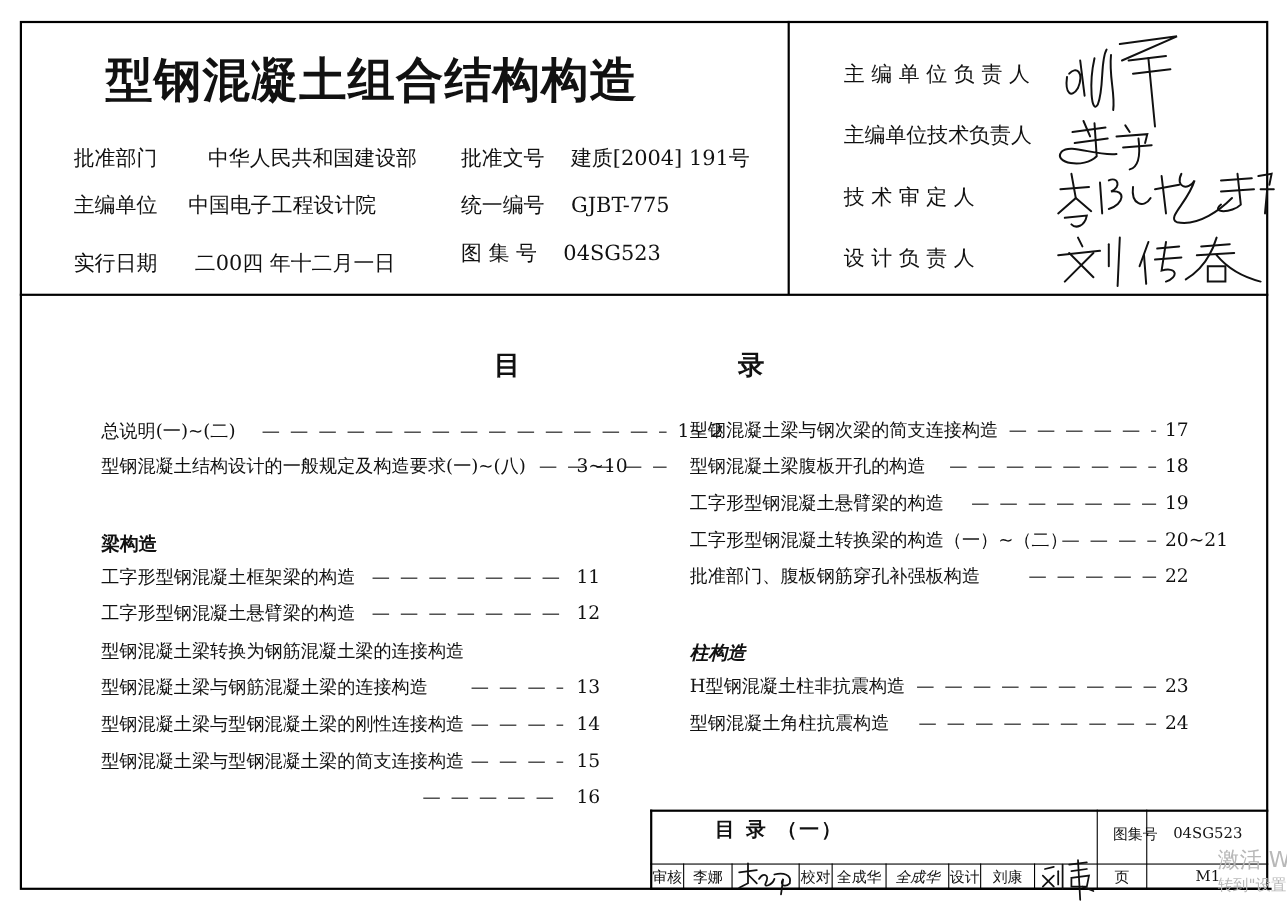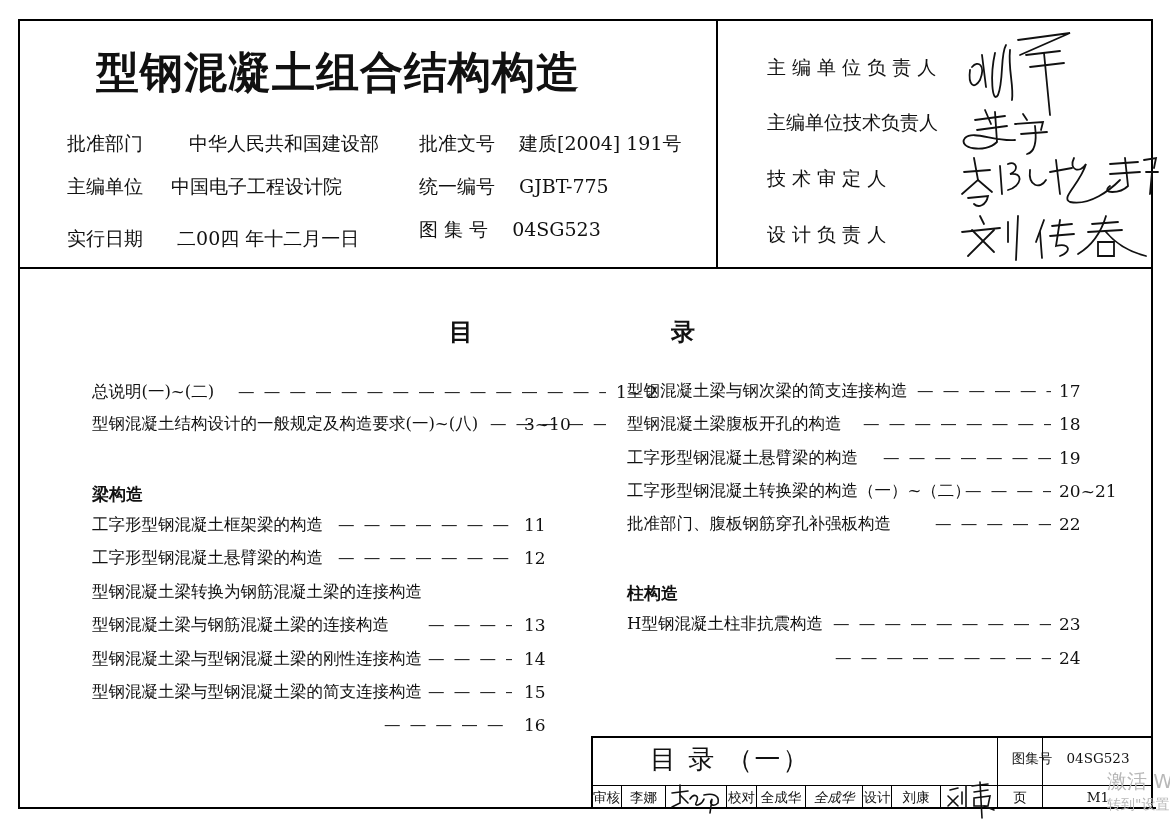--- a/index.html
+++ b/index.html
@@ -25,21 +25,21 @@
   .toc-item { position:absolute; font-size:16.5px; white-space:nowrap; height:22px; line-height:22px; }
   .toc-item .t { position:absolute; left:0; top:0; }
   .toc-item .dash { position:absolute; top:0; letter-spacing:2px; color:#222; overflow:hidden; }
   .toc-item .pg { position:absolute; top:0; font-size:17px; }
   .section-h { position:absolute; font-family:"DejaVu Sans","Liberation Sans",sans-serif; font-weight:bold; font-size:17px; }
 
   
   .tb { position:absolute; left:591px; top:736px; width:562px; height:73px; border-left:2px solid #000; border-top:2px solid #000; }
   .tb-row-line { position:absolute; left:591px; top:785px; width:562px; border-top:1.5px solid #000; }
   .tb-v { position:absolute; border-left:1.5px solid #000; }
-  .tb-title { position:absolute; left:650px; top:742px; font-family:"DejaVu Sans","Liberation Sans",sans-serif; font-weight:normal; font-size:26px; white-space:nowrap; letter-spacing:2px; }
+  .tb-title { position:absolute; left:650px; top:742px; font-family:"DejaVu Sans","Liberation Sans",sans-serif; font-weight:bold; font-size:18px; white-space:nowrap; letter-spacing:2px; }
   .tb-cell { position:absolute; font-size:13.5px; text-align:center; white-space:nowrap; }
   .watermark { position:absolute; color:#b8b8b8; font-family:"DejaVu Sans","Liberation Sans",sans-serif; white-space:nowrap; }
 </style>
 </head>
 <body>
 
 <div class="frame"></div>
 <div class="hdr-line"></div>
 <div class="hdr-vline"></div>
 
@@ -217,28 +217,29 @@
   <span class="t">工字形型钢混凝土转换梁的构造（一）~（二）</span>
   <span class="dash" style="left:338px; width:86px;">— — — — — — — —</span>
   <span class="pg" style="left:432px;">20~21</span>
 </div>
 <div class="toc-item" style="left:627px; top:513px; width:500px;">
   <span class="t">批准部门、腹板钢筋穿孔补强板构造</span>
   <span class="dash" style="left:308px; width:116px;">— — — — — — — — — —</span>
   <span class="pg" style="left:432px;">22</span>
 </div>
 
-<div class="section-h" style="left:627px; top:582px;">柱构造</div>
+<div class="section-h" style="left:627px; top:582px;font-style:italic;">柱构造</div>
 
 <div class="toc-item" style="left:627px; top:613px; width:500px;">
   <span class="t">H型钢混凝土柱非抗震构造</span>
   <span class="dash" style="left:206px; width:218px;">— — — — — — — — — — — — — — — — — —</span>
   <span class="pg" style="left:432px;">23</span>
 </div>
 <div class="toc-item" style="left:627px; top:647px; width:500px;">
+  <span class="t">型钢混凝土角柱抗震构造</span>
   <span class="dash" style="left:208px; width:216px;">— — — — — — — — — — — — — — — — — —</span>
   <span class="pg" style="left:432px;">24</span>
 </div>
 
 <div class="tb"></div>
 <div class="tb-row-line"></div>
 <div class="tb-v" style="left:997px; top:736px; height:73px;"></div>
 <div class="tb-v" style="left:1042px; top:736px; height:73px;"></div>
 <div class="tb-v" style="left:621px; top:785px; height:24px;"></div>
 <div class="tb-v" style="left:665px; top:785px; height:24px;"></div>

